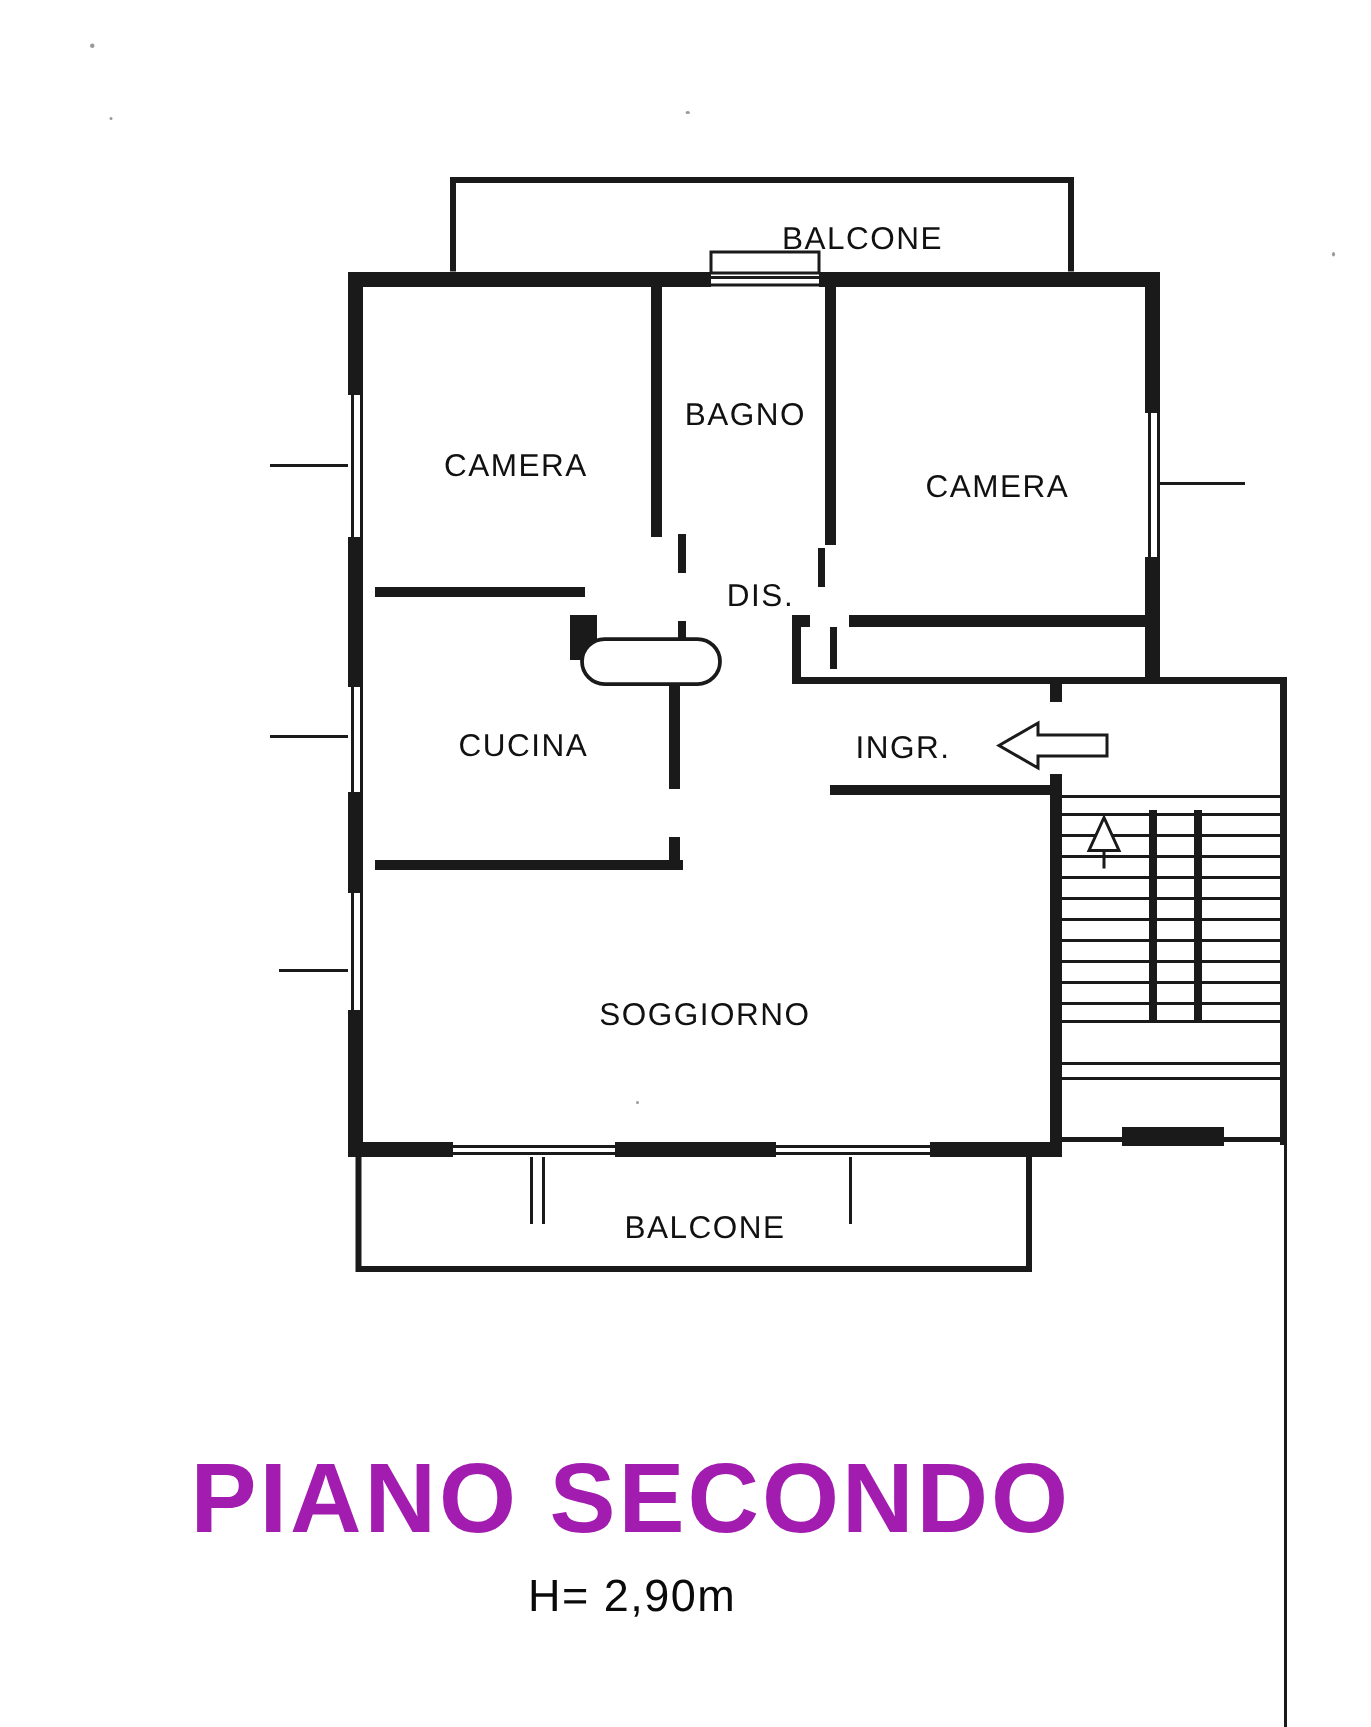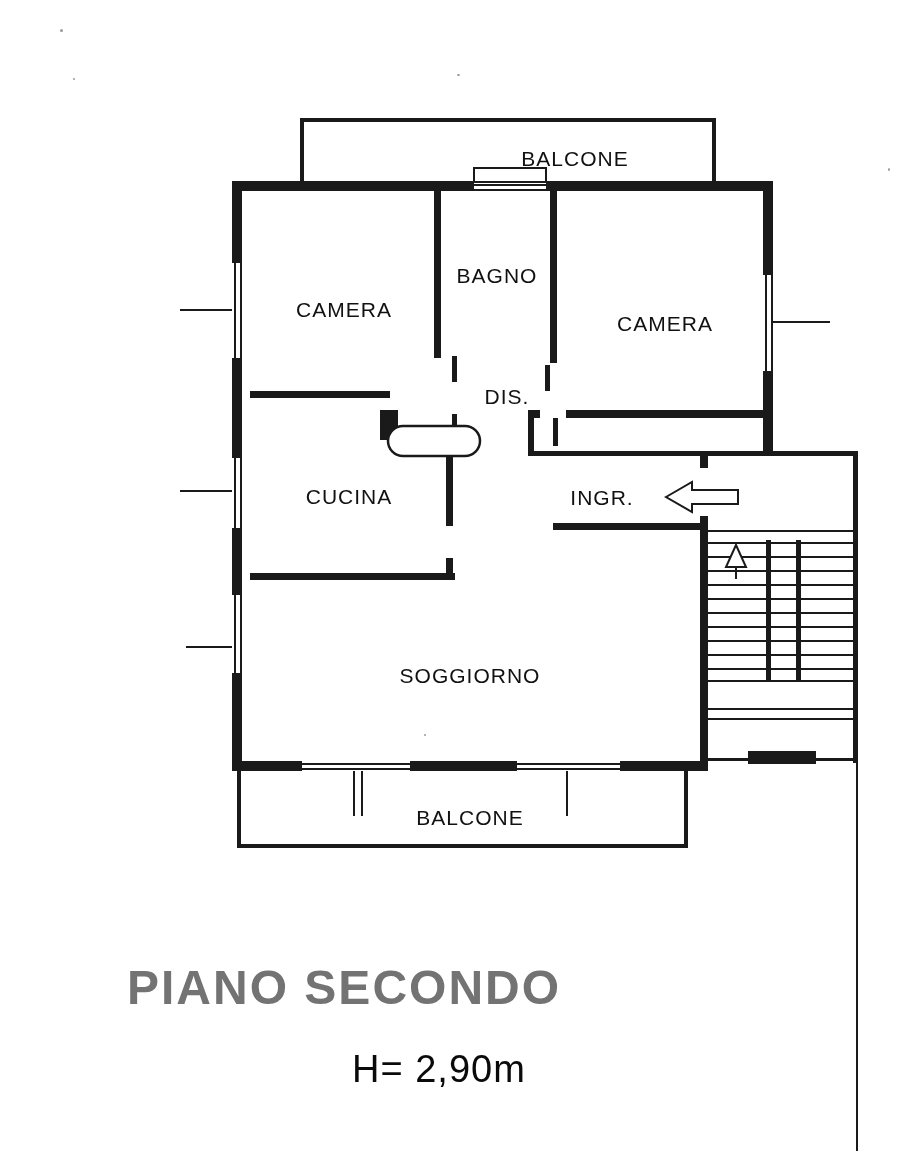--- a/index.html
+++ b/index.html
@@ -18,31 +18,31 @@
     font-family: "Liberation Sans", sans-serif;
     font-size: 21px;
     letter-spacing: 1px;
     fill: #111111;
   }
   .title-block { position: absolute; left: 0; top: 0; width: 100%; }
   .page-title {
     position: absolute;
     left: 127px;
     top: 942px;
-    font-size: 48px;
+    font-size: 66px;
     font-weight: bold;
     letter-spacing: 2px;
-    color: #737373;
+    color: #a21caf;
     white-space: nowrap;
   }
   .height-note {
     position: absolute;
     left: 352px;
     top: 1030px;
-    font-size: 38px;
+    font-size: 30px;
     font-weight: normal;
     letter-spacing: 1px;
     color: #0a0a0a;
     white-space: nowrap;
   }
   .speck {
     position: absolute;
     background: #9a9a9a;
     border-radius: 50%;
   }

